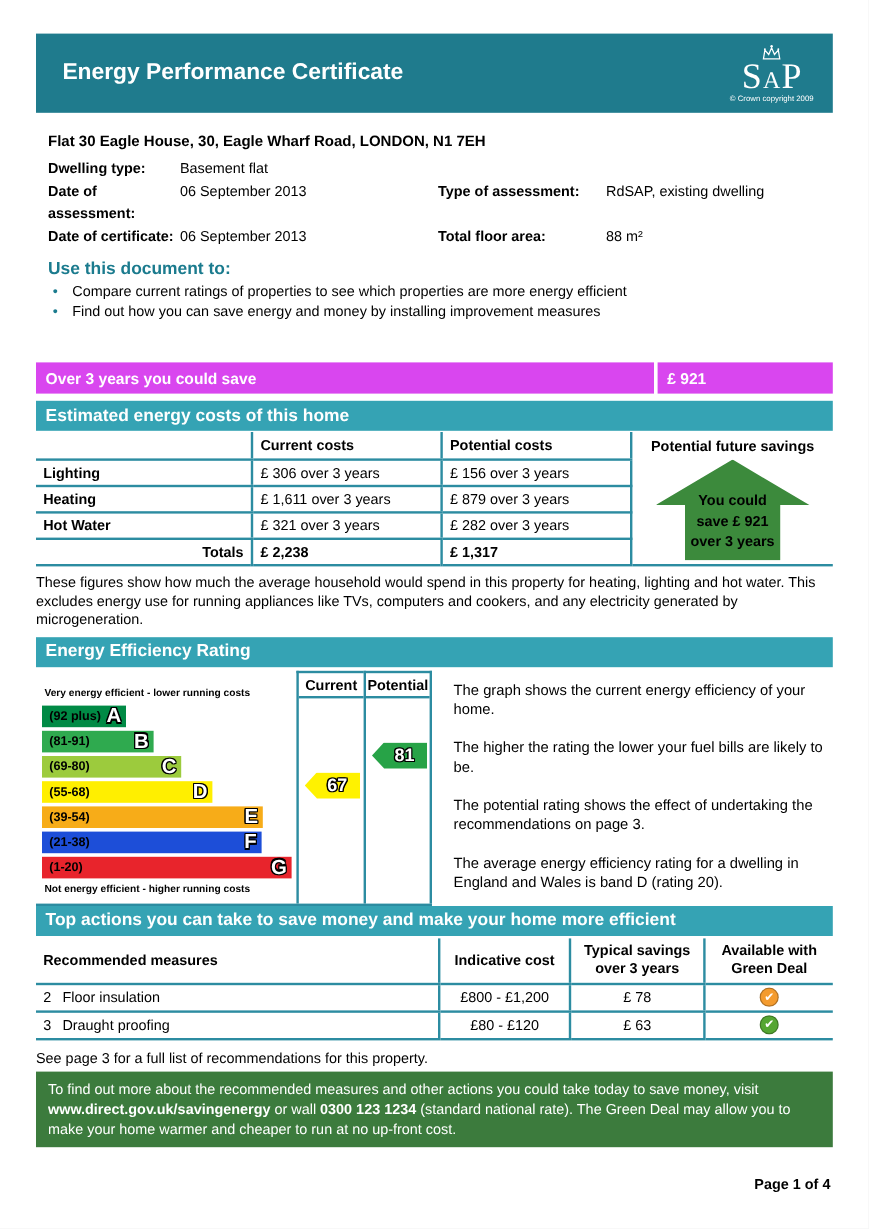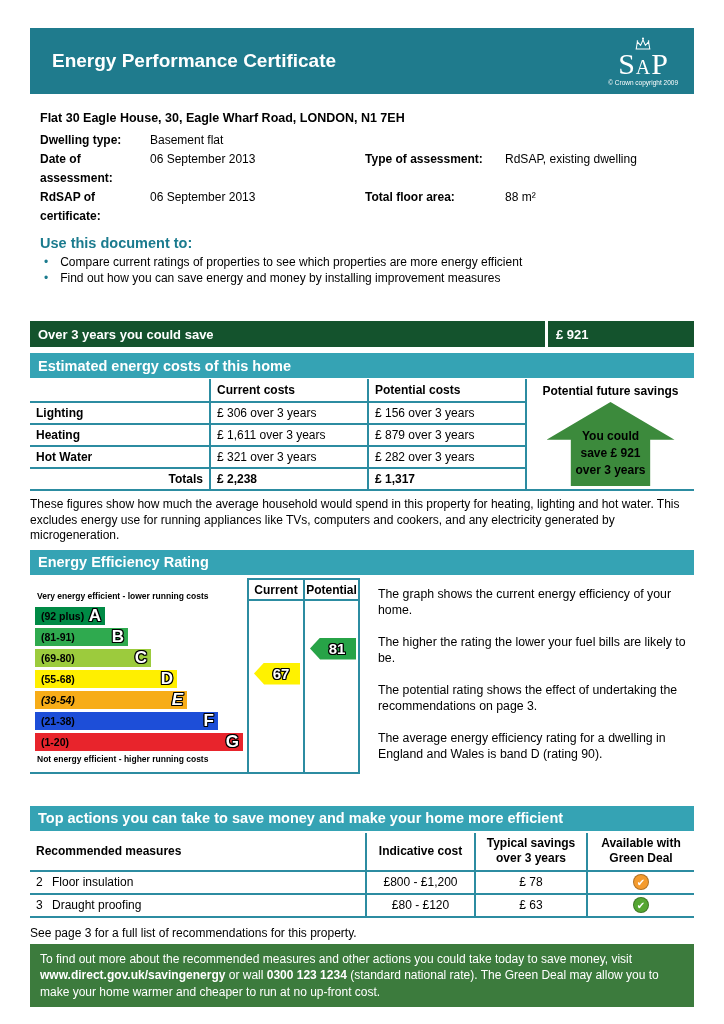--- a/index.html
+++ b/index.html
@@ -31,21 +31,21 @@
   .bullets { margin-top:4px; font-size:12px; }
   .bullet { display:flex; line-height:15.5px; padding-left:14px; }
   .bullet .dot { color:#1b7b8e; margin-right:12px; font-size:12px; }
 
   
   .banner { display:flex; height:26px; margin-top:6px; color:#fff; font-weight:bold; font-size:13px; }
   .banner.green-b { margin-top:3px; }
   .banner .lab { flex:1; display:flex; align-items:center; padding-left:8px; }
   .banner .val { width:146px; margin-left:3px; display:flex; align-items:center; padding-left:8px; }
   .red-b .lab, .red-b .val { background:#a16207;margin-top:26px; }
-  .green-b .lab, .green-b .val { background:#14532d; }
+  .green-b .lab, .green-b .val { background:#d946ef; }
 
   
   .sec-header { margin-top:6px; height:25px; background:#35a3b4; color:#fff; font-size:14.5px; font-weight:bold; display:flex; align-items:center; padding-left:8px; }
 
   
   table.costs { margin-top:1px; width:664px; border-collapse:collapse; font-size:12px; table-layout:fixed; border-bottom:2px solid #2c8ca1; }
   .costs td { height:22px; padding:0 6px; vertical-align:middle; }
   .costs tr.hdr td { height:23px; font-weight:bold; }
   .costs td.bl { border-left:2px solid #2c8ca1; }
   .costs td.bb { border-bottom:2px solid #2c8ca1; }
@@ -135,21 +135,21 @@
             <span class="dlabel">Date of assessment:</span>
             <span>06 September 2013</span>
           </div>
         <div class="dcol-r">
             <span class="dlabel">Type of assessment:</span>
             <span>RdSAP, existing dwelling</span>
           </div>
       </div>
       <div class="drow">
         <div class="dcol-l">
-            <span class="dlabel">RdSAP of certificate:</span>
+            <span class="dlabel">Date of certificate:</span>
             <span>06 September 2013</span>
           </div>
         <div class="dcol-r">
             <span class="dlabel">Total floor area:</span>
             <span>88 m²</span>
           </div>
       </div>
     </div>
 
     <div class="use-heading">Use this document to:</div>
@@ -234,21 +234,21 @@
             <span class="band-letter outline-txt">B</span>
           </div>
         <div class="band-bar" style="background: rgb(156, 203, 61); width: 116px;">
             <span class="band-range">(69-80)</span>
             <span class="band-letter outline-txt">C</span>
           </div>
         <div class="band-bar" style="background: rgb(255, 239, 0); width: 142px;">
             <span class="band-range">(55-68)</span>
             <span class="band-letter outline-txt">D</span>
           </div>
-        <div class="band-bar" style="background: rgb(247, 172, 24); width: 152px; font-style: italic;">
+        <div class="band-bar" style="background: rgb(247, 172, 24); width: 184px;">
             <span class="band-range">(39-54)</span>
             <span class="band-letter outline-txt">E</span>
           </div>
         <div class="band-bar" style="background: #1d4ed8; width: 183px;">
             <span class="band-range">(21-38)</span>
             <span class="band-letter outline-txt">F</span>
           </div>
         <div class="band-bar" style="background: rgb(232, 36, 44); width: 208px;">
             <span class="band-range">(1-20)</span>
             <span class="band-letter outline-txt">G</span>
@@ -267,25 +267,25 @@
         </div>
       <div class="arrow arrow-potential" style="background: rgb(39, 163, 71);">
           <span class="outline-txt">81</span>
         </div>
       <div class="chart-bottomline"></div>
 
       <div class="rating-desc">
         <p>The graph shows the current energy efficiency of your home.</p>
         <p>The higher the rating the lower your fuel bills are likely to be.</p>
         <p>The potential rating shows the effect of undertaking the recommendations on page 3.</p>
-        <p>The average energy efficiency rating for a dwelling in England and Wales is band D (rating 90).</p>
-      </div>
-    </div>
-
-    <div class="sec-header" style="margin-top:32px;">Top actions you can take to save money and make your home more efficient</div>
+        <p>The average energy efficiency rating for a dwelling in England and Wales is band D (rating 20).</p>
+      </div>
+    </div>
+
+    <div class="sec-header" style="margin-top:0;">Top actions you can take to save money and make your home more efficient</div>
     <table class="actions">
       <colgroup>
           <col style="width:336px">
           <col style="width:109px">
           <col style="width:112px">
           <col style="width:107px">
         </colgroup>
       <tbody>
           <tr class="hdr">
         <td>Recommended measures</td>

